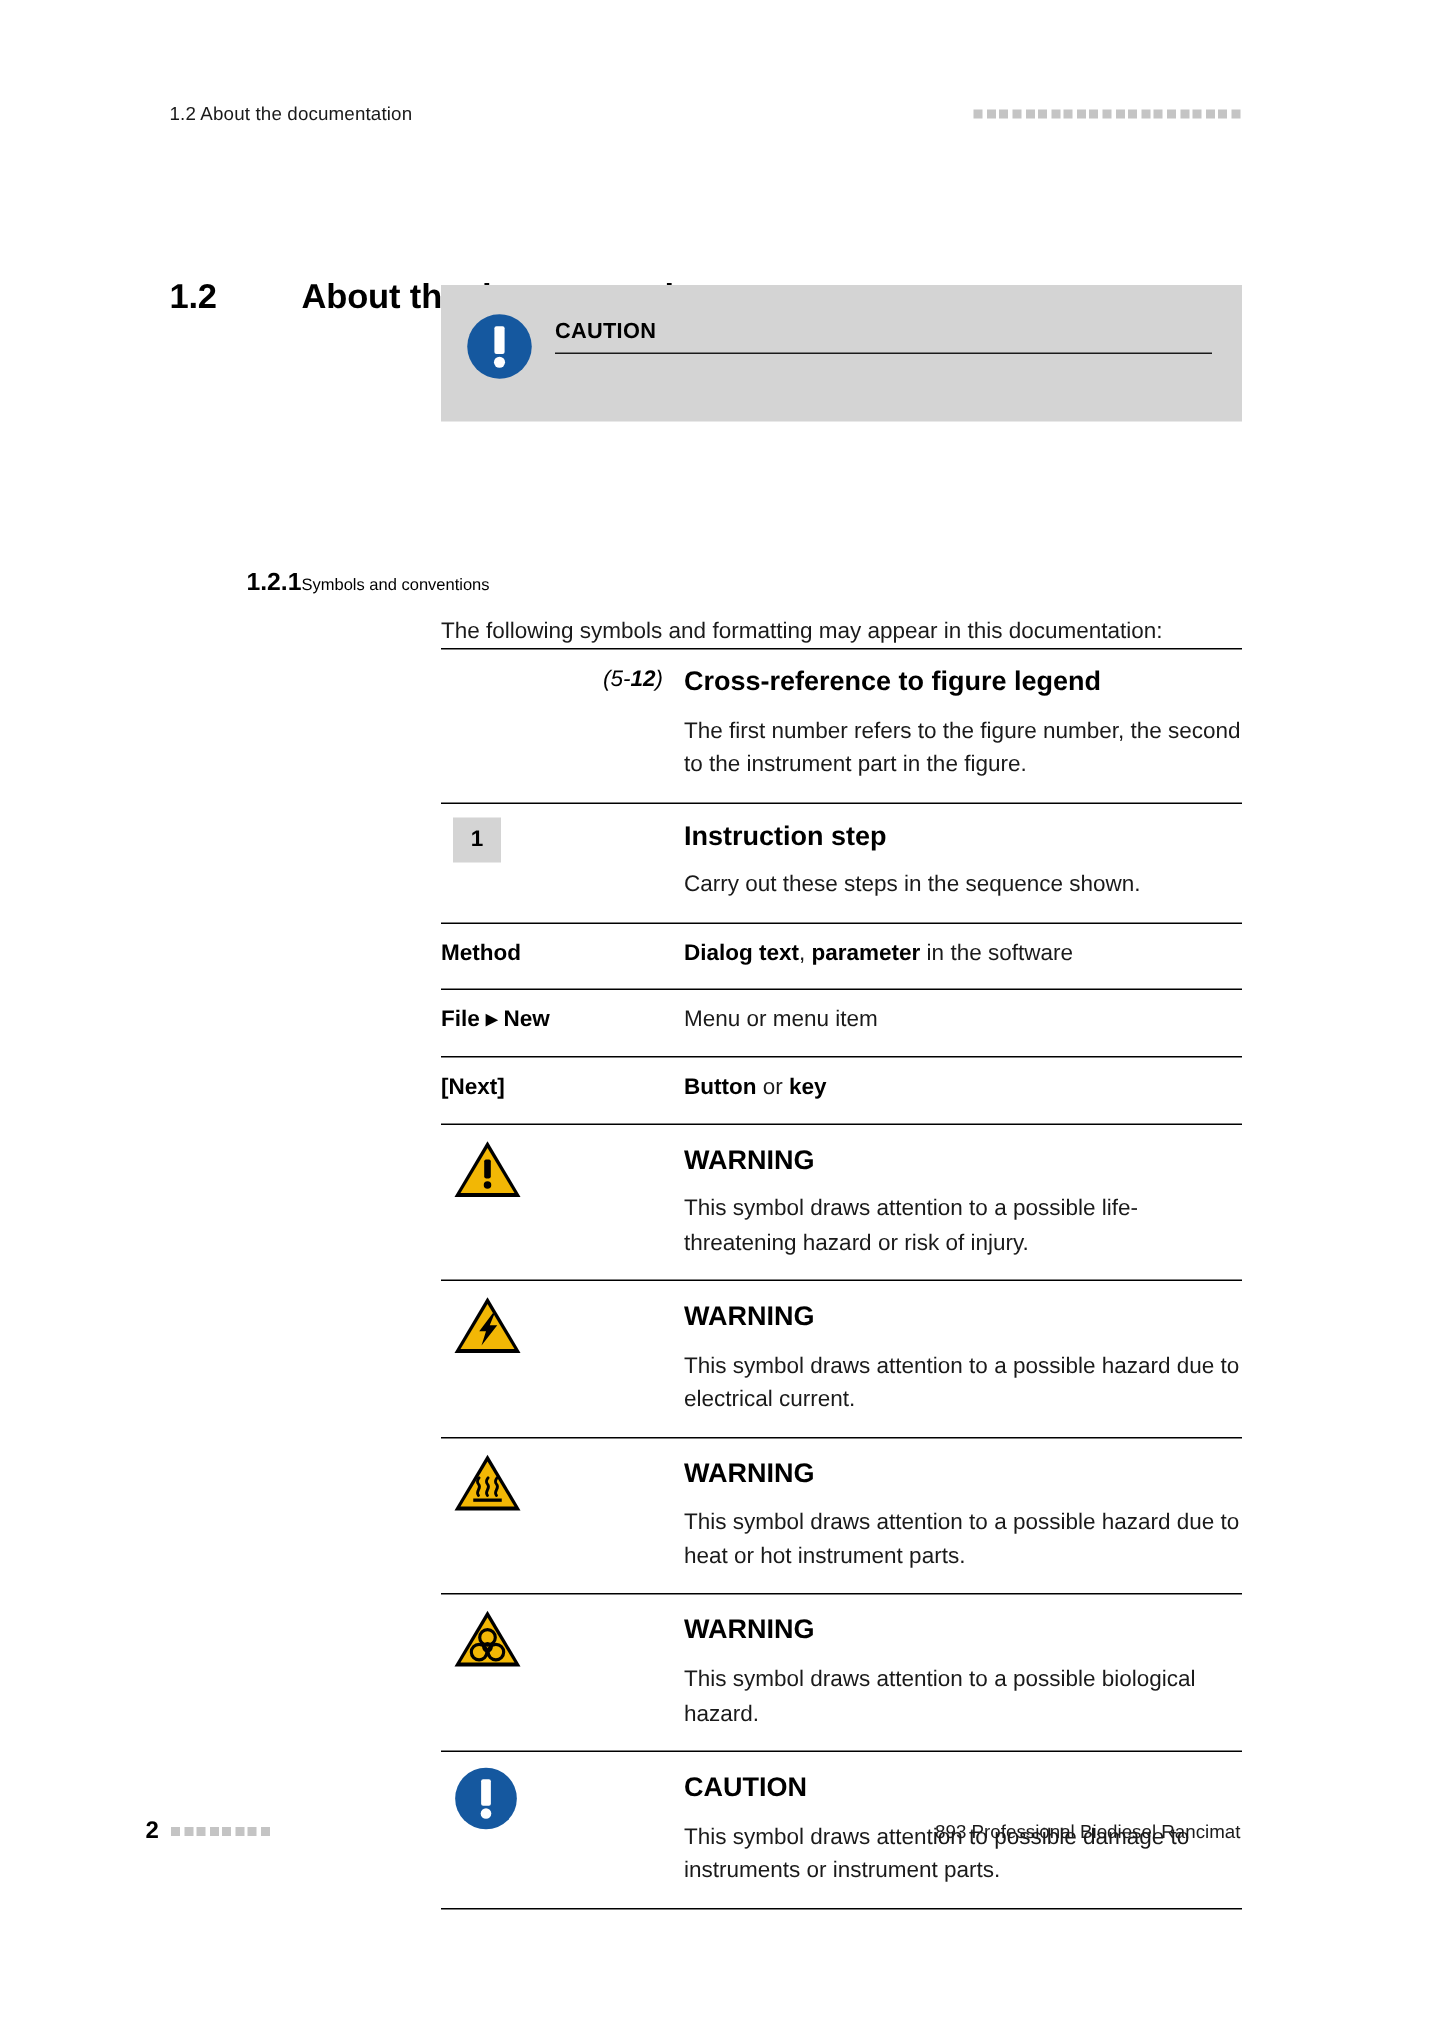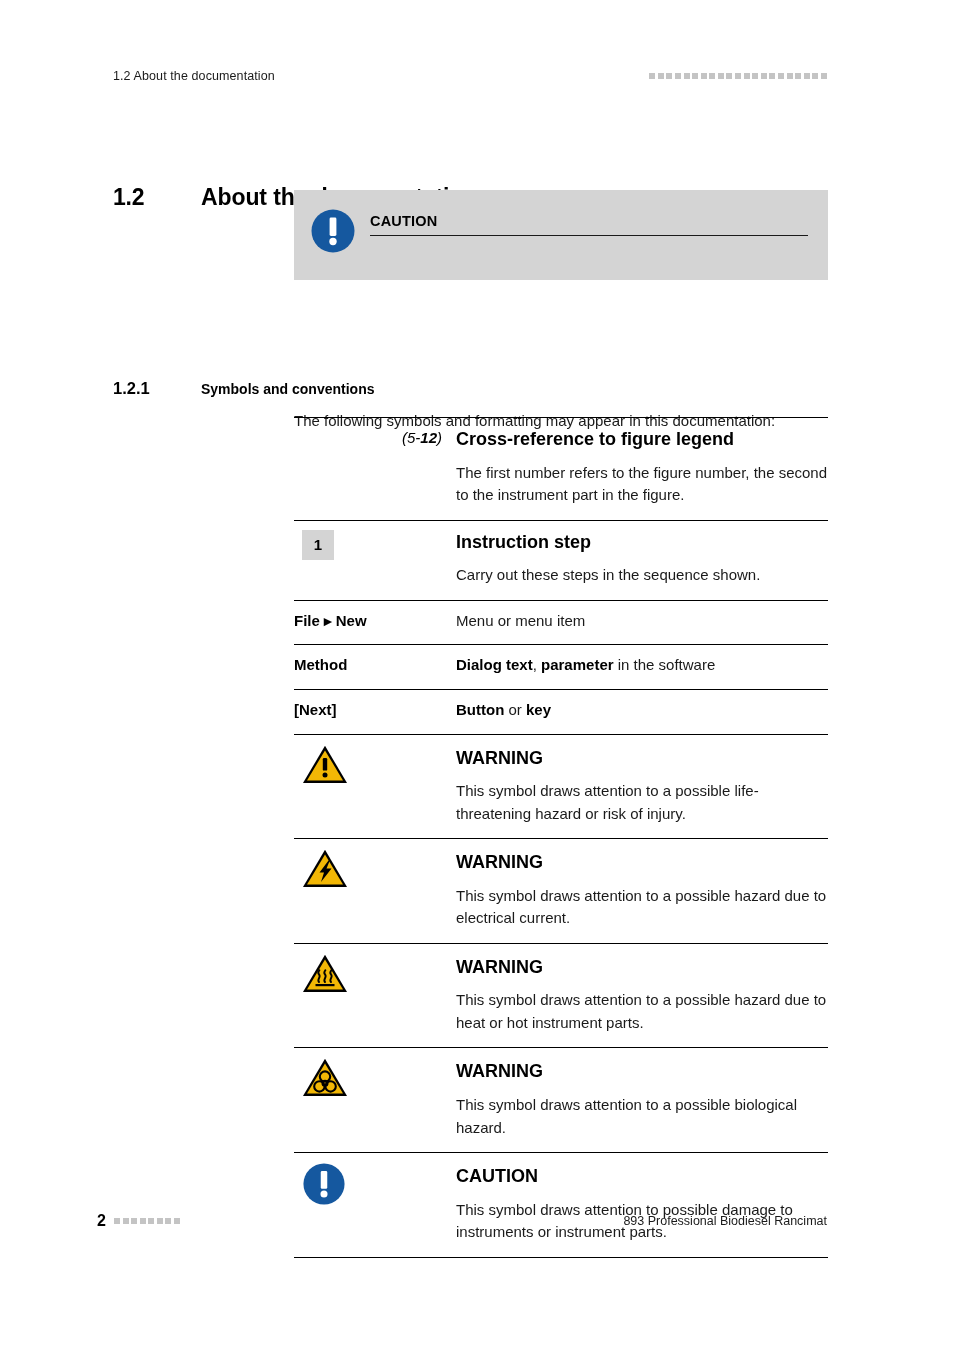--- a/index.html
+++ b/index.html
@@ -115,46 +115,47 @@
   }
 
   
   .h2-block {
     position: absolute;
     left: 113px;
     top: 379px;
     width: 730px;
     display: flex;
     align-items: baseline;
+    text-align: right;
   }
   .h2-num {
     font-size: 16.5px;
     font-weight: bold;
     width: 88px;
     flex: none;
   }
   .h2-title {
-    font-size: 14px;
-    font-weight: bold;
+    font-size: 11px;
+    font-weight: normal;
   }
   .intro-text {
     position: absolute;
     left: 294px;
     top: 410px;
     width: 560px;
     font-size: 15px;
     color: #1a1a1a;
     line-height: 1.5;
   }
 
   
   .symtable {
     position: absolute;
     left: 294px;
-    top: 417px;
+    top: 432px;
     width: 534px;
     border-collapse: collapse;
   }
   .symtable tr {
     border-top: 1.4px solid #000;
   }
   .symtable tr:last-child {
     border-bottom: 1.4px solid #000;
   }
   .symtable td {
@@ -317,32 +318,32 @@
         </tr>
         <tr>
           <td class="col-left"><div class="stepbox">1</div></td>
           <td class="col-right">
             <div class="cell-title">Instruction step</div>
             <div class="cell-desc">Carry out these steps in the sequence shown.</div>
           </td>
         </tr>
         <tr>
           <td class="col-left">
-            <div class="cell-left-label">File ▸ New</div>
-          </td>
-          <td class="col-right">
-            <div class="cell-plain">Menu or menu item</div>
+            <div class="cell-left-label">Method</div>
+          </td>
+          <td class="col-right">
+            <div class="cell-plain"><b class="bold">Dialog text</b>, <b class="bold">parameter</b> in the software</div>
           </td>
         </tr>
         <tr>
           <td class="col-left">
-            <div class="cell-left-label">Method</div>
-          </td>
-          <td class="col-right">
-            <div class="cell-plain"><b class="bold">Dialog text</b>, <b class="bold">parameter</b> in the software</div>
+            <div class="cell-left-label">File ▸ New</div>
+          </td>
+          <td class="col-right">
+            <div class="cell-plain">Menu or menu item</div>
           </td>
         </tr>
         <tr>
           <td class="col-left">
             <div class="cell-left-label">[Next]</div>
           </td>
           <td class="col-right">
             <div class="cell-plain"><b class="bold">Button</b> or <b class="bold">key</b></div>
           </td>
         </tr>

